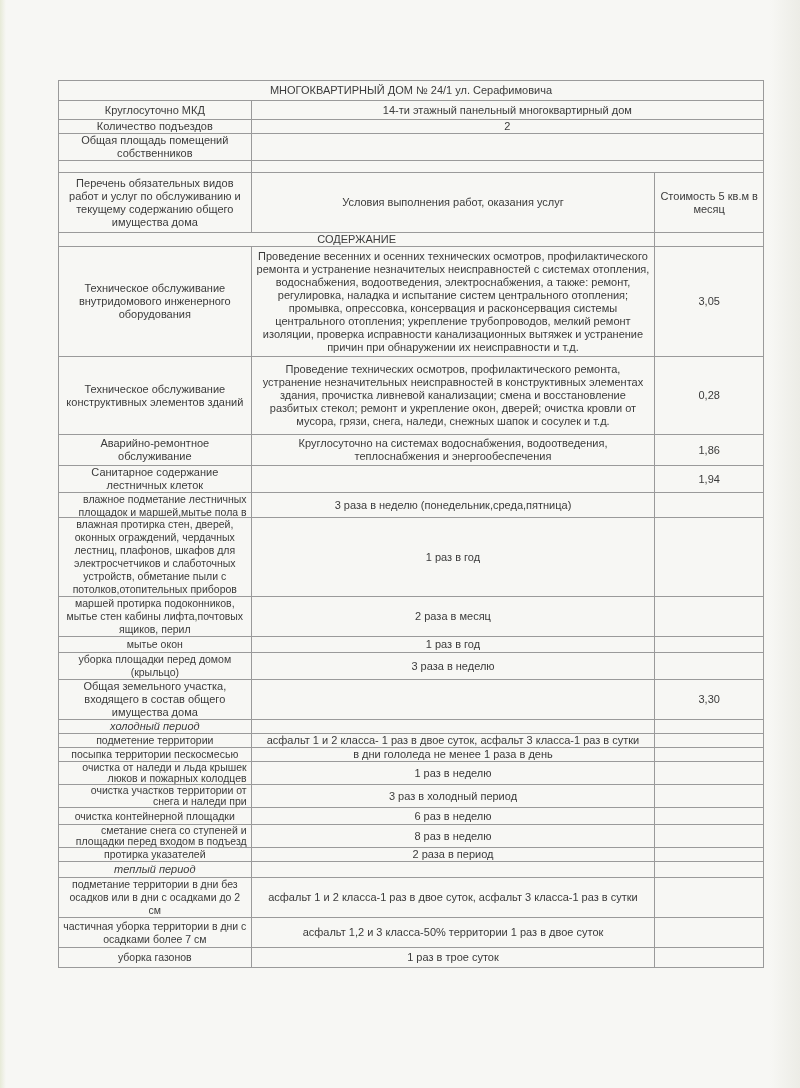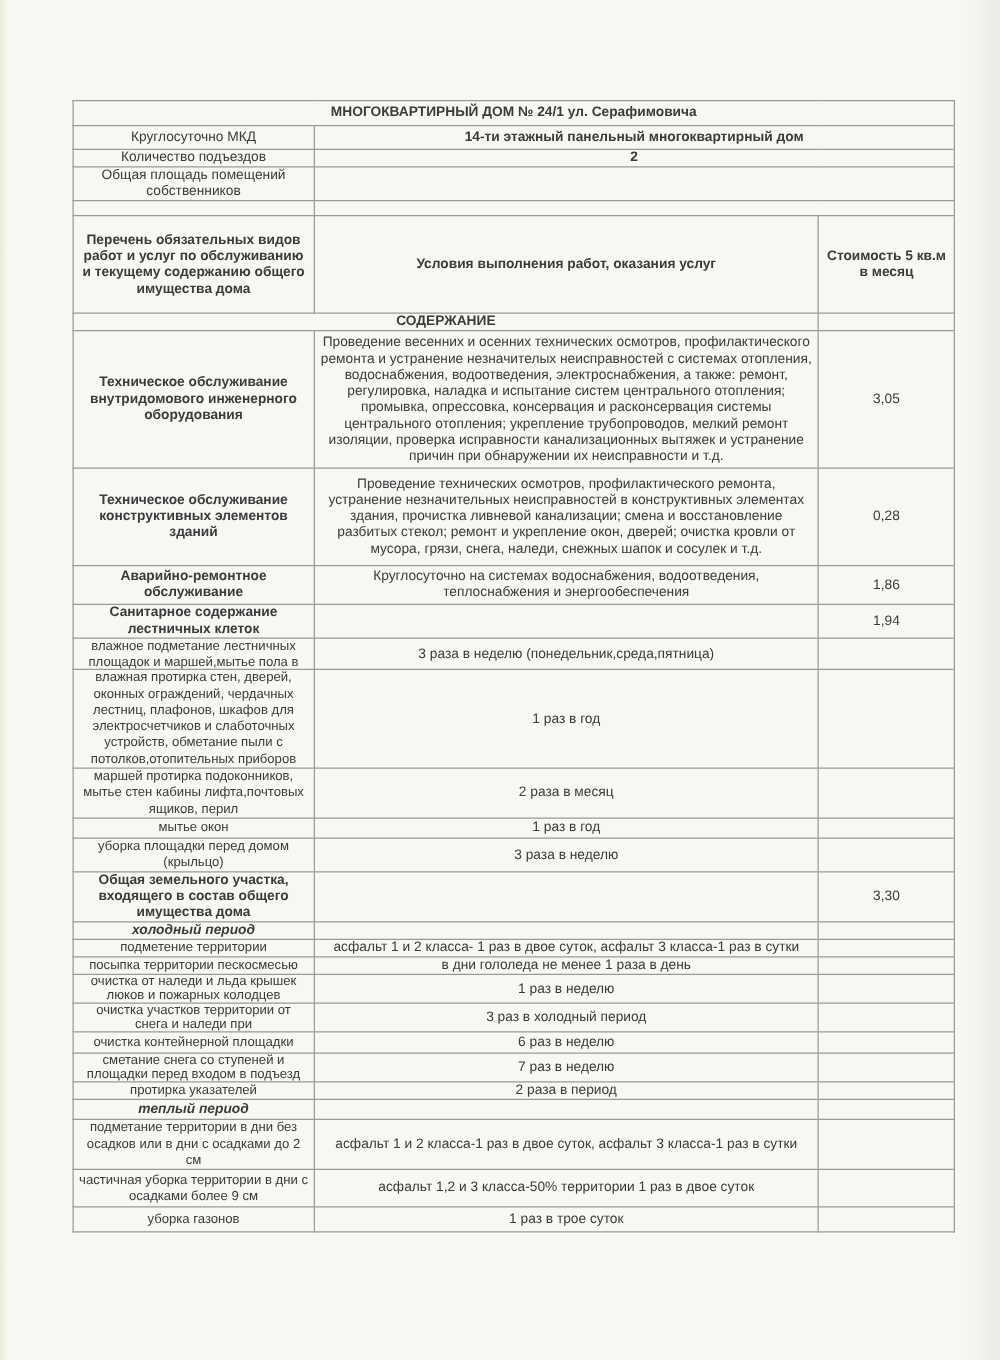--- a/index.html
+++ b/index.html
@@ -23,24 +23,24 @@
     border-collapse: collapse; table-layout: fixed;
     font-size: 11px; line-height: 13px;
   }
   table.doc td {
     border: 1px solid #9a9a9a; padding: 0 4px; text-align: center;
     vertical-align: middle; overflow: hidden; color: #3b3b3b;
   }
   .col1 { width: 188px; }
   .col2 { width: 394px; }
   .col3 { width: 106px; }
-  .b { font-weight: bold; color: #2d2d2d; }
-  .bi { font-weight: bold; font-style: italic; color: #2d2d2d; }
+  .b { font-weight: normal; color: #2d2d2d; }
+  .bi { font-weight: normal; font-style: italic; color: #2d2d2d; }
   .s { font-size: 10.5px; color: #555; }
-  .clip { height: 26px; overflow: hidden; line-height: 12.5px; }
+  .clip { height: 26px; overflow: hidden; line-height: 12.5px; text-align: right; }
 </style>
 </head>
 <body>
 
 <div class="page-edge-left"></div>
 <div class="page-edge-right"></div>
 
 <table class="doc">
   <colgroup>
       <col class="col1">
@@ -60,21 +60,21 @@
       <td colspan="2" class="b">2</td>
     </tr>
     <tr style="height:26px">
       <td>Общая площадь помещений собственников</td>
       <td colspan="2"></td>
     </tr>
     <tr style="height:12px">
       <td></td>
       <td colspan="2"></td>
     </tr>
-    <tr style="height:78px">
+    <tr style="height:60px">
       <td class="b">Перечень обязательных видов работ и услуг по обслуживанию и текущему содержанию общего имущества дома</td>
       <td class="b">Условия выполнения работ, оказания услуг</td>
       <td class="b">Стоимость 5 кв.м в месяц</td>
     </tr>
     <tr style="height:13px">
       <td colspan="2" class="b">СОДЕРЖАНИЕ</td>
       <td></td>
     </tr>
 
     <tr style="height:110px">
@@ -162,40 +162,40 @@
     </tr>
     <tr style="height:17px">
       <td class="s">очистка контейнерной площадки</td>
       <td>6 раз в неделю</td>
       <td></td>
     </tr>
     <tr style="height:22px">
       <td class="s">
           <div class="clip" style="height:22px;line-height:11px">сметание снега со ступеней и площадки перед входом в подъезд</div>
         </td>
-      <td>7 раз в неделю</td>
+      <td>8 раз в неделю</td>
       <td></td>
     </tr>
     <tr style="height:11px">
       <td class="s">протирка указателей</td>
       <td>2 раза в период</td>
       <td></td>
     </tr>
     <tr style="height:16px">
       <td class="bi">теплый период</td>
       <td></td>
       <td></td>
     </tr>
     <tr style="height:40px">
       <td class="s">подметание территории в дни без осадков или в дни с осадками до 2 см</td>
       <td>асфальт 1 и 2 класса-1 раз в двое суток, асфальт 3 класса-1 раз в сутки</td>
       <td></td>
     </tr>
     <tr style="height:30px">
-      <td class="s">частичная уборка территории в дни с осадками более 9 см</td>
+      <td class="s">частичная уборка территории в дни с осадками более 7 см</td>
       <td>асфальт 1,2 и 3 класса-50% территории 1 раз в двое суток</td>
       <td></td>
     </tr>
     <tr style="height:20px">
       <td class="s">уборка газонов</td>
       <td>1 раз в трое суток</td>
       <td></td>
     </tr>
   </tbody>
 </table>

